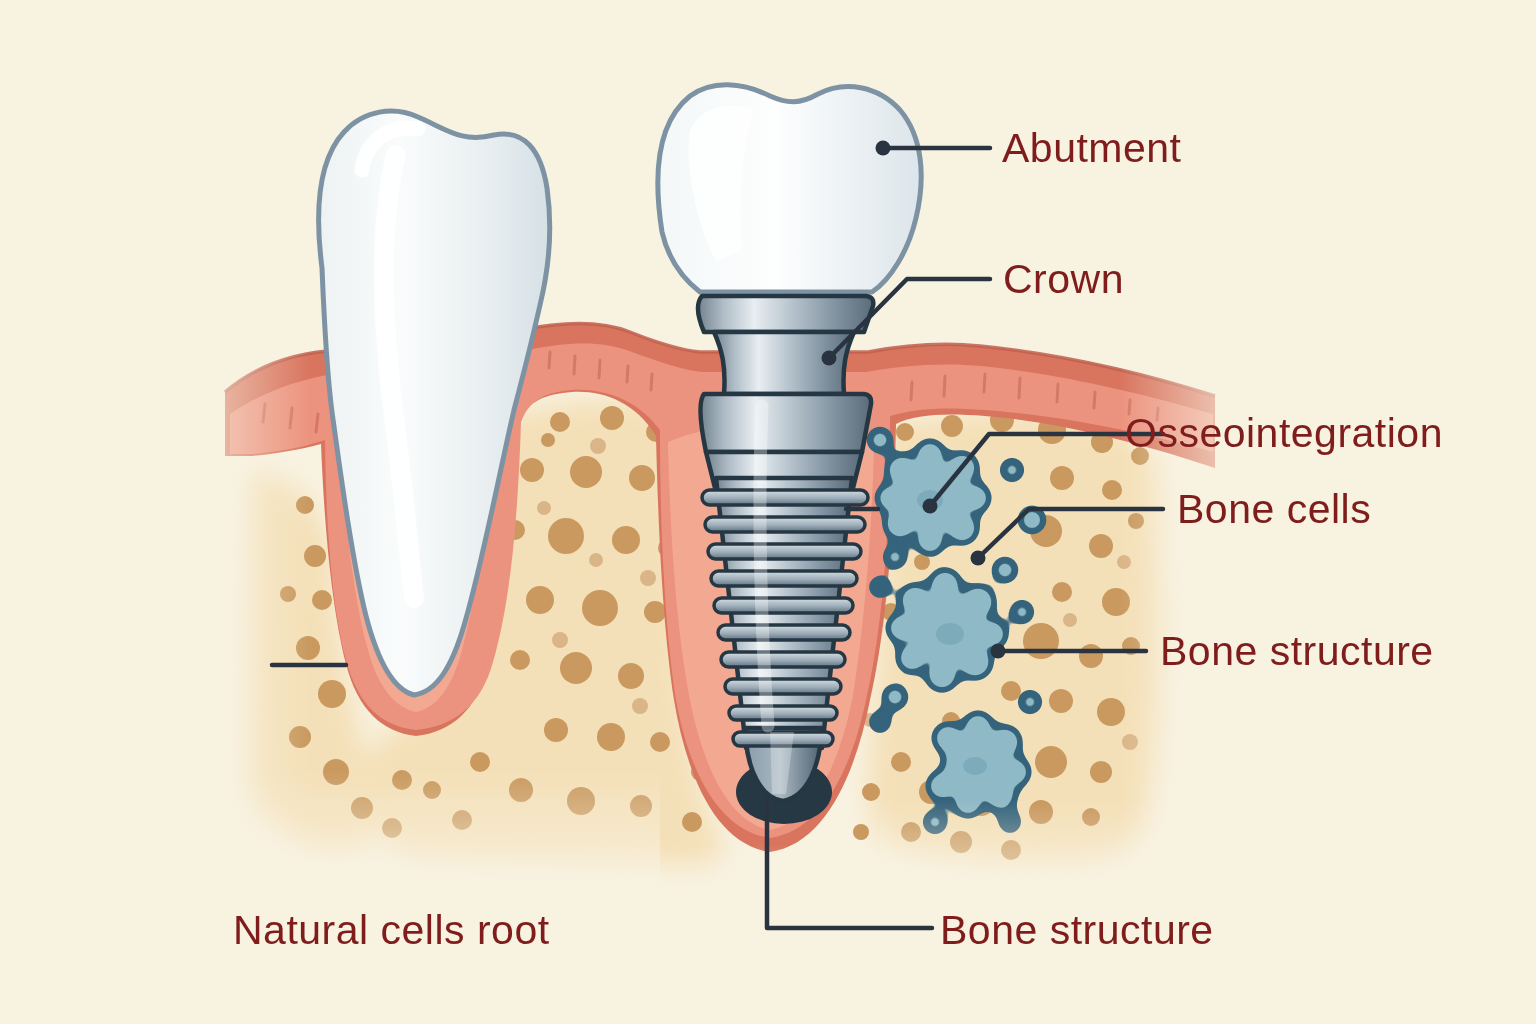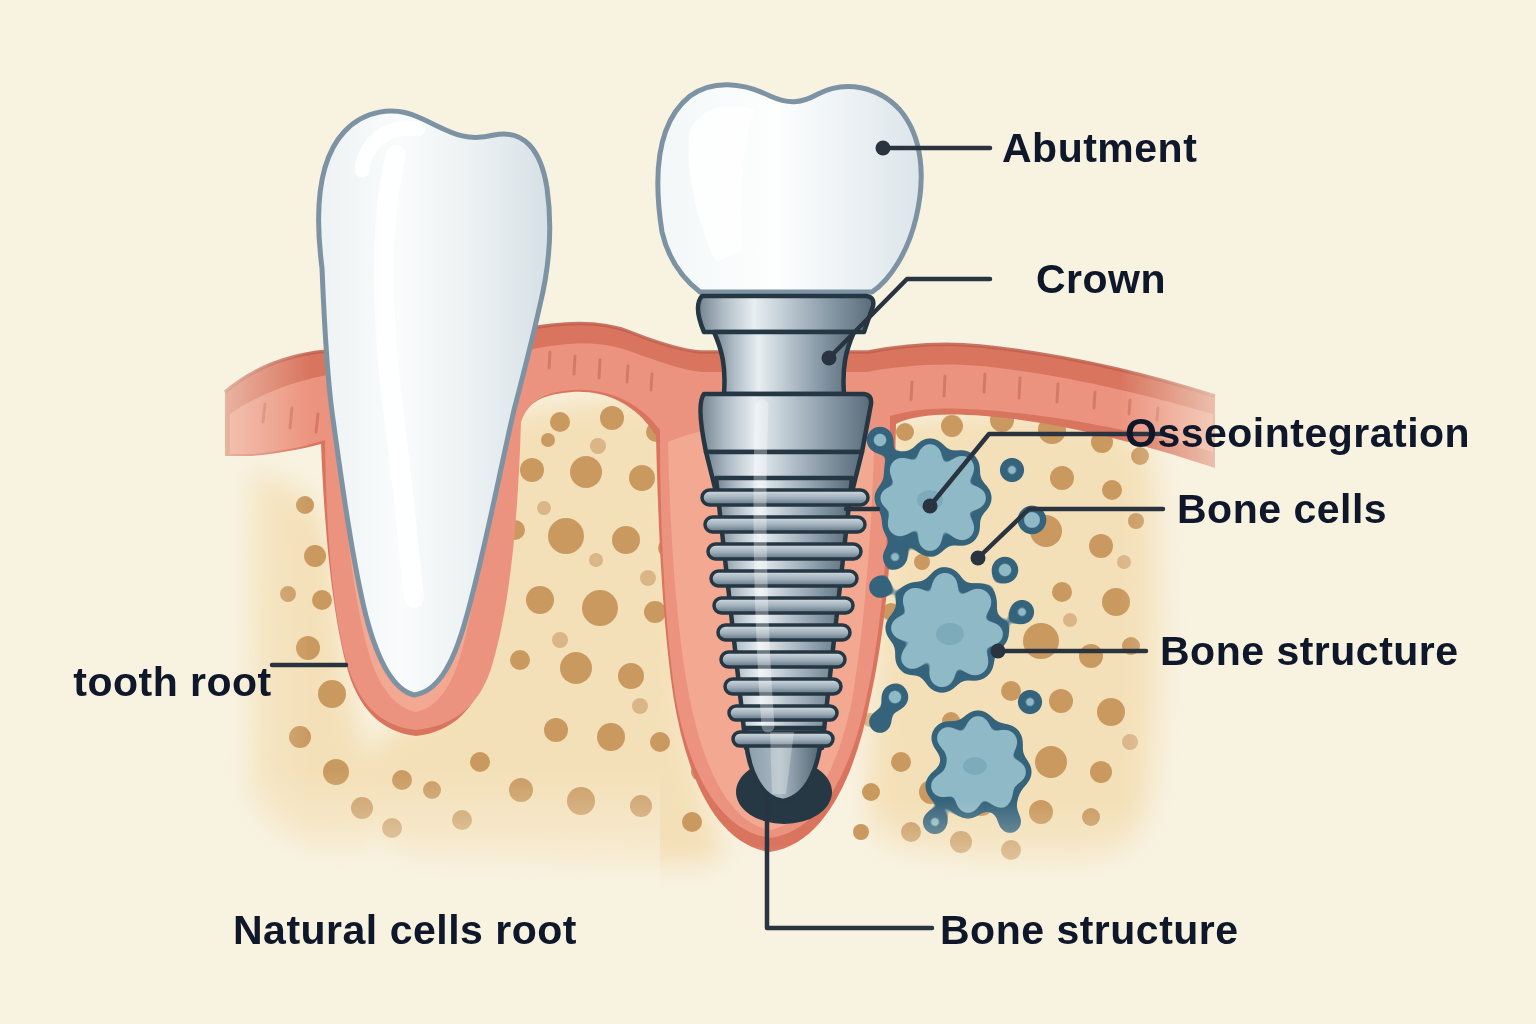--- a/index.html
+++ b/index.html
@@ -5,23 +5,23 @@
   html,body{margin:0;padding:0;}
   body{
     width:1536px;height:1024px;overflow:hidden;position:relative;
     background:#f8f2e1;
     font-family:"Liberation Sans","DejaVu Sans",sans-serif;
   }
   #stage{position:absolute;inset:0;width:1536px;height:1024px;}
   .label{
     position:absolute;
     transform:translateY(-50%);
-    color:#0f172a;
+    color:#7f1d1d;
     font-size:41px;
-    font-weight:700;
+    font-weight:400;
     letter-spacing:.5px;
     white-space:nowrap;
     line-height:1.0;
   }
   .label-2line{
     text-align:center;
     line-height:52px;
     white-space:normal;
   }
 </style>
@@ -431,27 +431,26 @@
       <path d="M 272,665 H 346"></path>
     </g>
     <g>
       <path d="M 767,800 V 928 H 932"></path>
     </g>
   </g>
 </svg>
 
 <div class="label" style="left:1002px; top:148px;">Abutment</div>
 
-<div class="label" style="left:1003px; top:279px;margin-left:33px;">Crown</div>
+<div class="label" style="left:1003px; top:279px;">Crown</div>
 
 <div class="label" style="left:1125px; top:433px;">Osseointegration</div>
 
 <div class="label" style="left:1177px; top:509px;">Bone cells</div>
 
 <div class="label" style="left:1160px; top:651px;">Bone structure</div>
 
 <div class="label label-2line" style="left:55px; top:682px; width:235px;">
-  <div>tooth root</div>
 </div>
 
 <div class="label" style="left:233px; top:930px;">Natural cells root</div>
 
 <div class="label" style="left:940px; top:930px;">Bone structure</div>
 
 </body></html>

